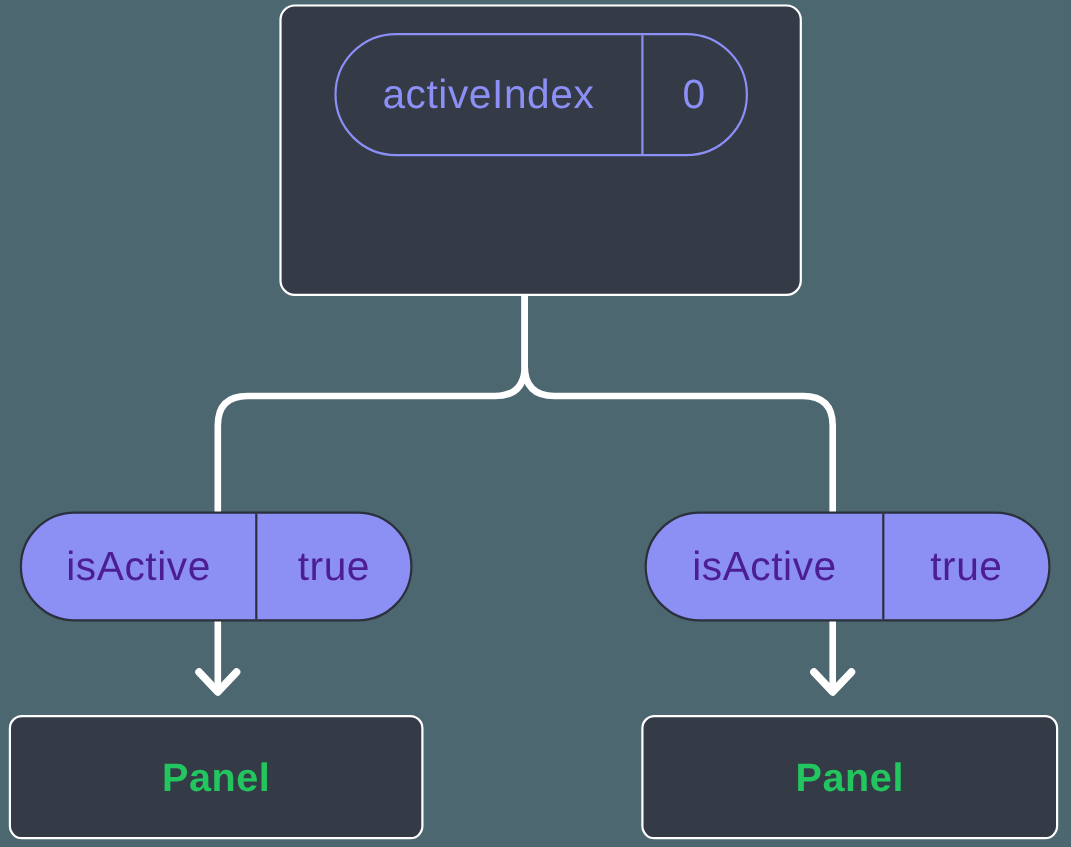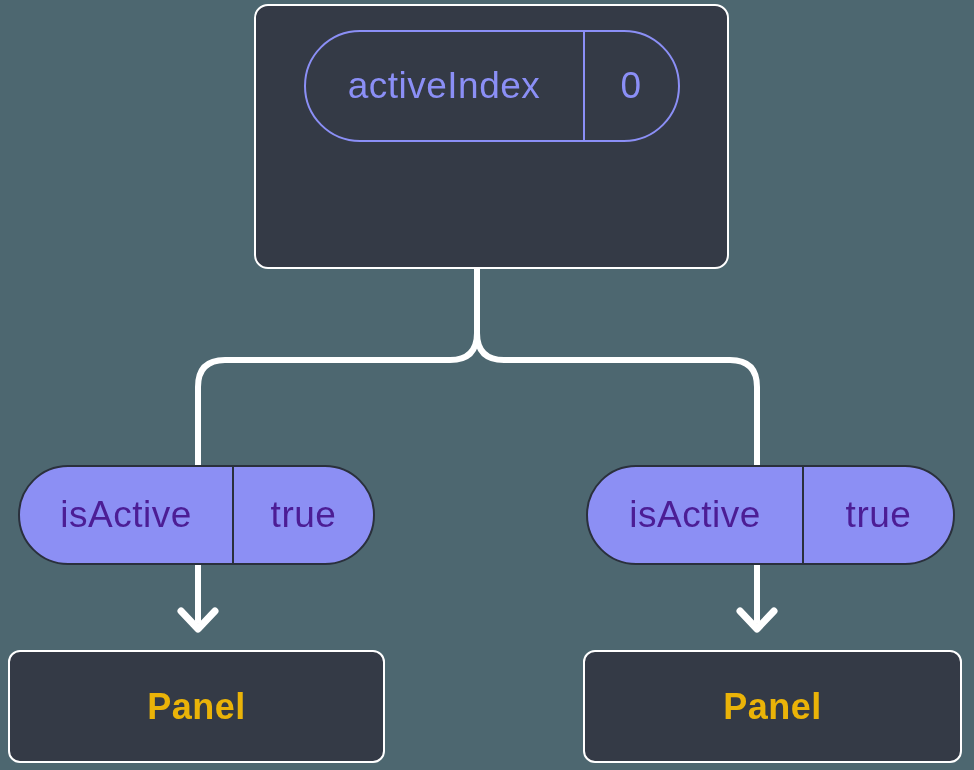--- a/index.html
+++ b/index.html
@@ -63,21 +63,21 @@
   }
   .prop-left  { left: 18px;  width: 357px; }
   .prop-left  .pill-name { width: 212px; }
   .prop-right { left: 586px; width: 369px; }
   .prop-right .pill-name { width: 214px; }
 
   .panel-node {
     top: 650px; height: 113px;
     border-radius: 12px;
     display: flex; align-items: center; justify-content: center;
-    color: #eab308; font-size: 36px; font-weight: 600; letter-spacing: 0.5px;
+    color: #22c55e; font-size: 36px; font-weight: 600; letter-spacing: 0.5px;
   }
   .panel-left  { left: 8px;   width: 377px; }
   .panel-right { left: 583px; width: 379px; }
 </style>
 </head>
 <body>
 
 <div class="canvas">
 
   <svg class="connector-layer" width="974" height="770" viewBox="0 0 974 770" fill="none">

